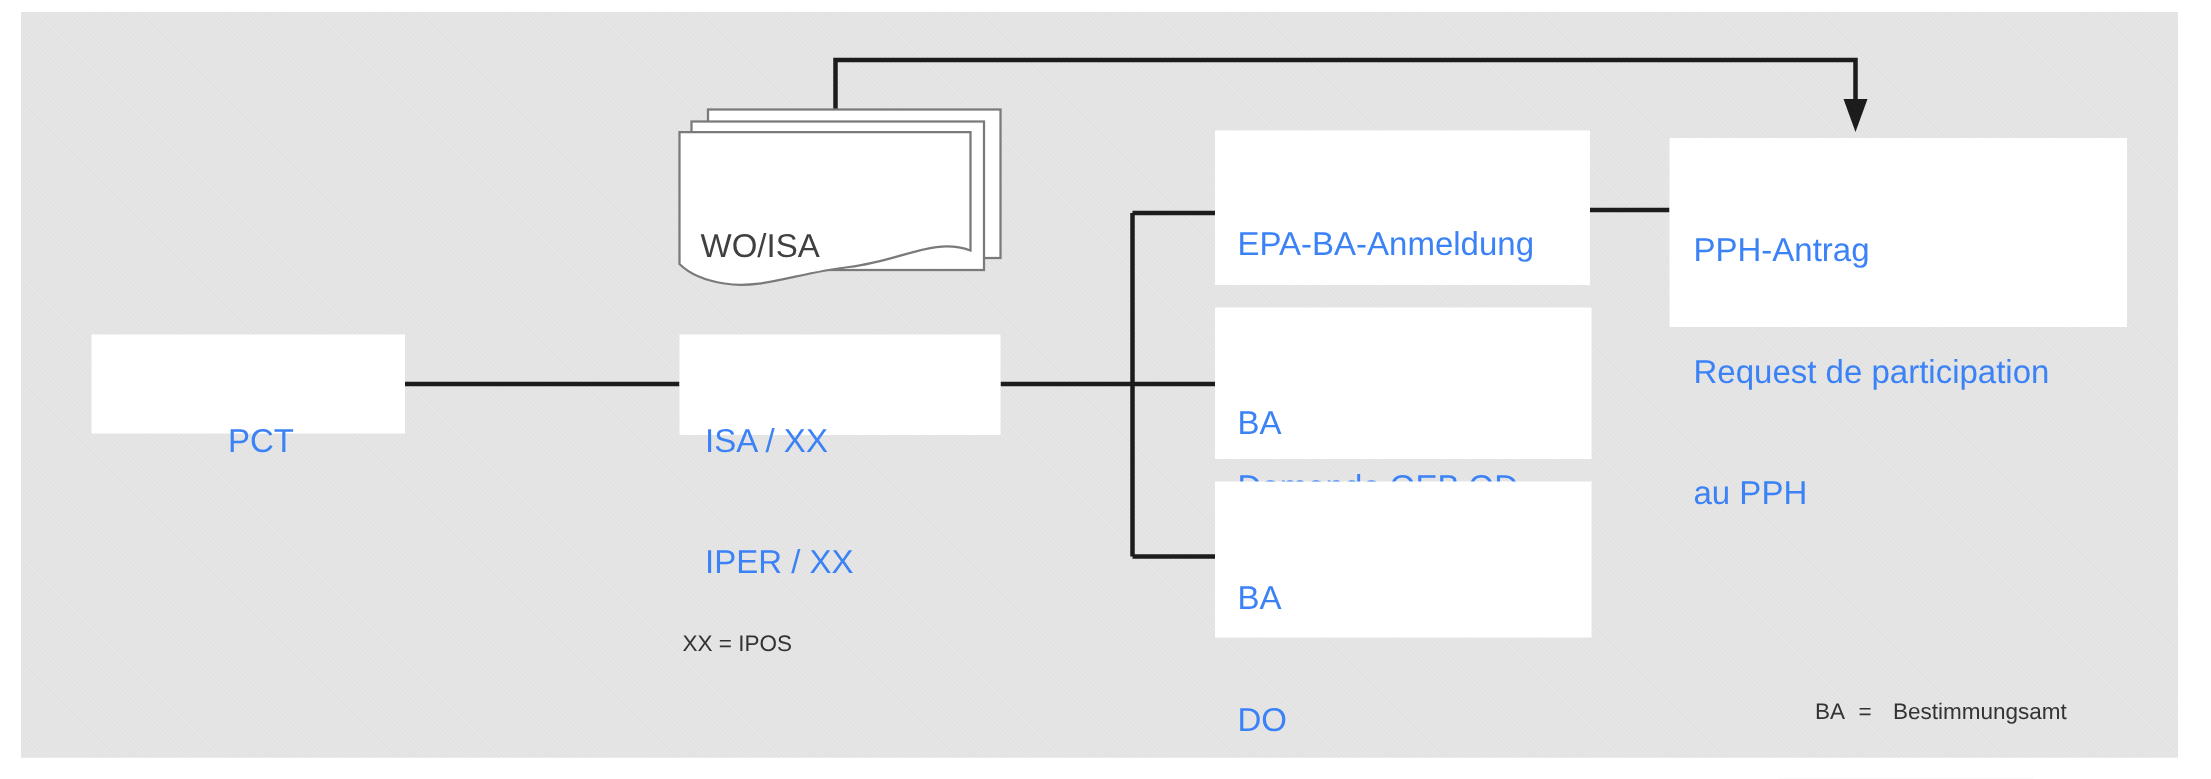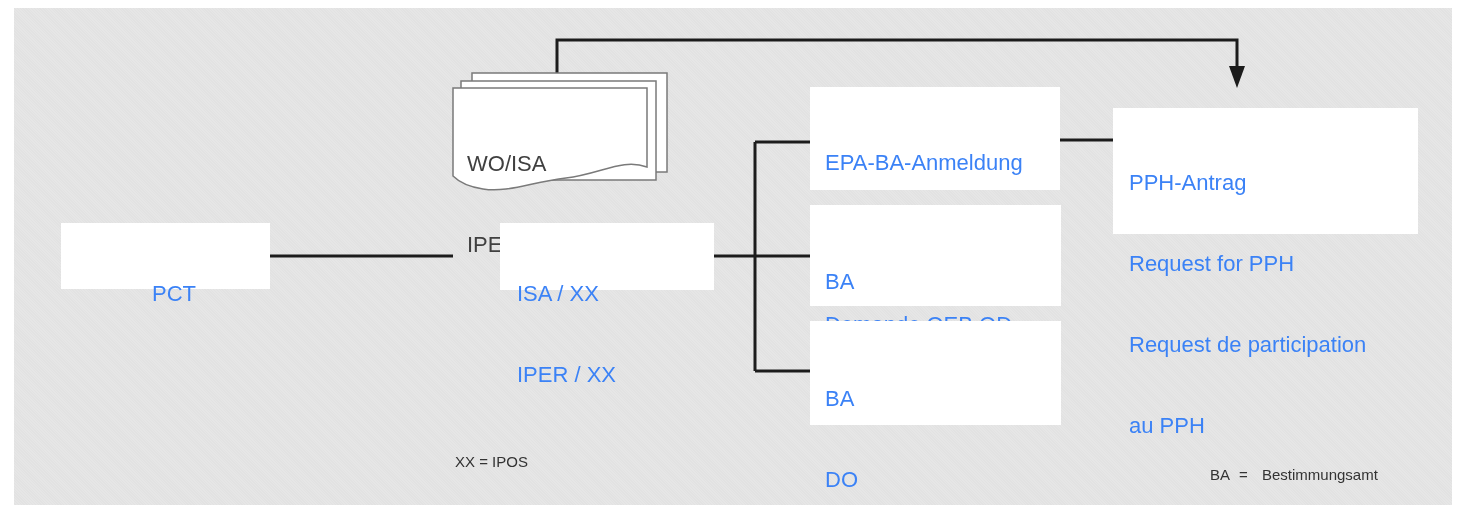--- a/index.html
+++ b/index.html
@@ -19,37 +19,37 @@
   svg.lines{position:absolute;left:0;top:0;width:1474px;height:519px;}
   .node{
     position:absolute;
     background:#ffffff;
     color:#3b82f6;
     font-size:22px;line-height:27px;
     white-space:pre;
   }
   .node .ln{white-space:pre;}
   #pct-box   {left:61px;  top:223px; width:209px; height:66px;  padding:3px 0 0 17px; box-sizing:border-box;text-align:center;}
-  #isa-box   {left:453px; top:223px; width:214px; height:67px;  padding:3px 0 0 17px; box-sizing:border-box;margin-left:47px;}
+  #isa-box   {left:453px; top:223px; width:214px; height:67px;  padding:3px 0 0 17px; box-sizing:border-box;}
   #epa-box   {left:810px; top:87px;  width:250px; height:103px; padding:8px 0 0 15px; box-sizing:border-box;}
   #ba1-box   {left:810px; top:205px; width:251px; height:101px; padding:9px 0 0 15px; box-sizing:border-box;}
   #ba2-box   {left:810px; top:321px; width:251px; height:104px; padding:10px 0 0 15px; box-sizing:border-box;}
-  #pph-box   {left:1113px;top:108px;  width:305px; height:126px; padding:7px 0 0 16px; box-sizing:border-box;}
+  #pph-box   {left:1113px;top:92px;  width:305px; height:126px; padding:7px 0 0 16px; box-sizing:border-box;}
   #doc-label{
     position:absolute;left:467px;top:96px;
     color:#404040;font-size:22px;line-height:27px;white-space:pre;
     background:transparent;
   }
   .legend{
     position:absolute;
     color:#333333;
     font-size:15px;line-height:22px;
     white-space:pre;
   }
-  #xx-legend{left:455px;top:419px;margin-top:32px;}
+  #xx-legend{left:455px;top:419px;}
   #abbrev-legend{left:1210px;top:420px;}
   .leg-row{display:flex;}
   .leg-abbr{display:inline-block;width:29px;}
   .leg-eq{display:inline-block;width:23px;}
 </style>
 </head>
 <body>
 
 <div id="canvas">
   <div id="panel"></div>
@@ -99,21 +99,20 @@
   </div>
 
   <div class="node" id="ba2-box">
     <div class="ln">BA</div>
     <div class="ln">DO</div>
     
   </div>
 
   <div class="node" id="pph-box">
     <div class="ln">PPH-Antrag</div>
-    <div class="ln">Request for PPH</div>
     <div class="ln">Request de participation</div>
     <div class="ln">au PPH</div>
   </div>
 
   <div class="legend" id="xx-legend">XX = IPOS</div>
 
   <div class="legend" id="abbrev-legend">
     <div class="leg-row">
       <span class="leg-abbr">BA</span>
       <span class="leg-eq">=</span>

